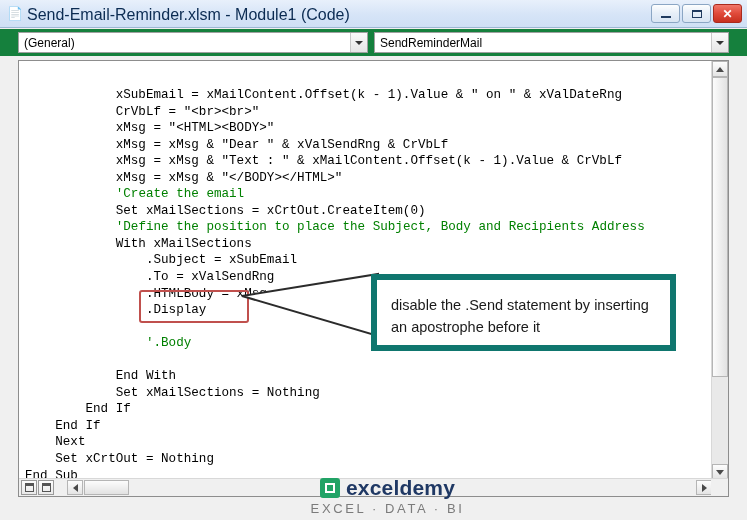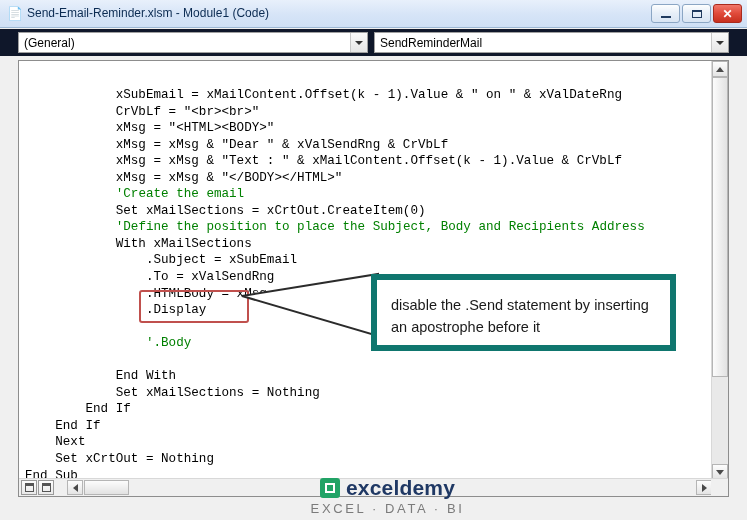--- a/index.html
+++ b/index.html
@@ -37,21 +37,21 @@
     position: absolute;
     left: 7px; top: 6px;
     width: 16px; height: 16px;
     font-size: 13px;
     line-height: 16px;
     color: #2a5d9e;
   }
   .title-text {
     position: absolute;
     left: 27px; top: 6px;
-    font-size: 12px;
+    font-size: 16px;
     color: #0b2b52;
     white-space: nowrap;
   }
   .win-btns {
     position: absolute;
     right: 5px; top: 4px;
     display: flex;
     gap: 2px;
   }
   .win-btn {
@@ -88,21 +88,21 @@
     border-top-width: 2px;
     box-sizing: border-box;
   }
 
   
   .dropdown-row {
     position: absolute;
     left: 0; top: 29px;
     width: 747px;
     height: 27px;
-    background: #0f172a;
+    background: #15803d;
   }
   .combo {
     position: absolute;
     top: 3px;
     height: 21px;
     background: #ffffff;
     border: 1px solid #a0a0a0;
     box-sizing: border-box;
     font-size: 12px;
     color: #000000;

